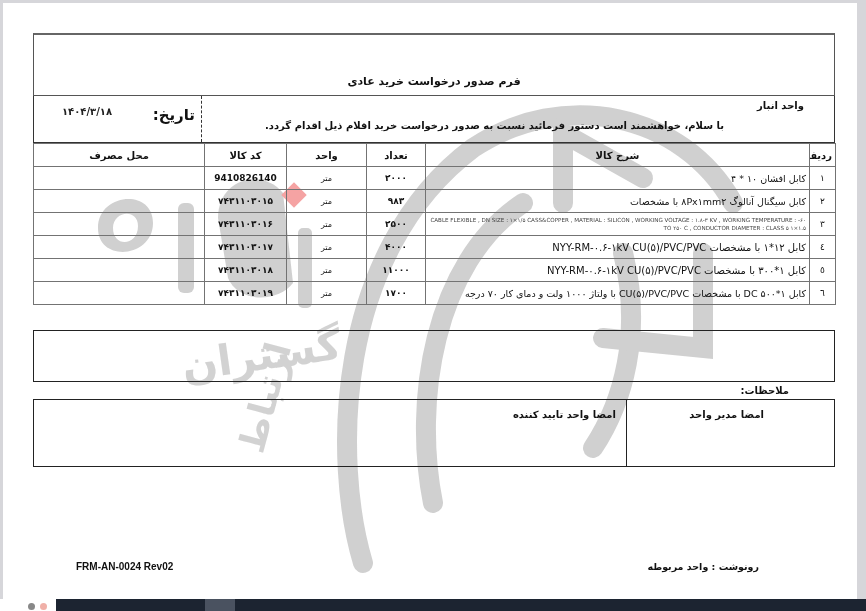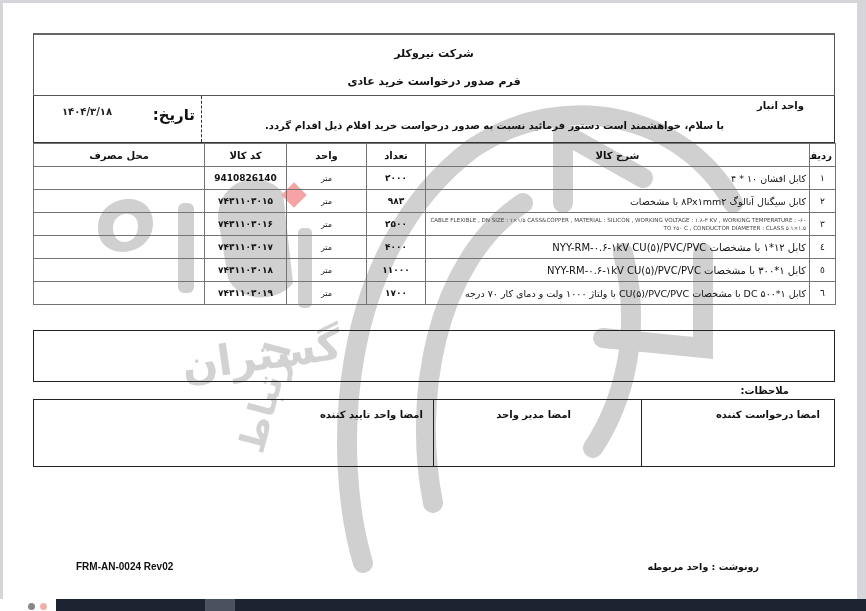--- a/index.html
+++ b/index.html
@@ -85,21 +85,20 @@
       <rect x="295" y="225" width="14" height="80" rx="5"></rect>
     </g>
     <rect x="282" y="183" width="18" height="18" fill="#f5a3a3" transform="rotate(45 291 192)"></rect>
     <g fill="#c8c8c8" opacity="0.8" font-family="DejaVu Sans, sans-serif" font-weight="bold">
       <text x="180" y="375" font-size="42" transform="rotate(-8 200 370)">گستران</text>
       <text x="235" y="440" font-size="36" transform="rotate(-75 255 430)">ارتباط</text>
     </g>
   </svg>
 
   <div class="abs header-box">
-    <div class="company">شرکت نیروکلر</div>
     <div class="form-title">فرم صدور درخواست خرید عادی</div>
   </div>
 
   <div class="abs intro-box">
     <div class="date-cell">
       <span class="date-label">تاریخ:</span>
       <span class="date-value">۱۴۰۴/۳/۱۸</span>
     </div>
     <div class="dept">واحد انبار</div>
     <div class="greeting">با سلام، خواهشمند است دستور فرمائید نسبت به صدور درخواست خرید اقلام ذیل اقدام گردد.</div>
@@ -174,23 +173,20 @@
         <td></td>
       </tr>
     </tbody>
   </table>
 
   <div class="abs box notes-box">
     <span class="notes-label">ملاحظات:</span>
   </div>
 
   <div class="abs box sign-box">
-    <div class="sign-cell" style="width:193px">
-      <span class="sign-label" style="right:14px">امضا درخواست کننده</span>
-    </div>
     <div class="sign-cell" style="width:208px">
       <span class="sign-label" style="right:70px">امضا مدیر واحد</span>
     </div>
     <div class="sign-cell" style="width:197px">
       <span class="sign-label" style="right:10px">امضا واحد تایید کننده</span>
     </div>
   </div>
 
   <div class="abs footer-code">FRM-AN-0024 Rev02</div>
   <div class="abs footer-cc">رونوشت : واحد مربوطه</div>

